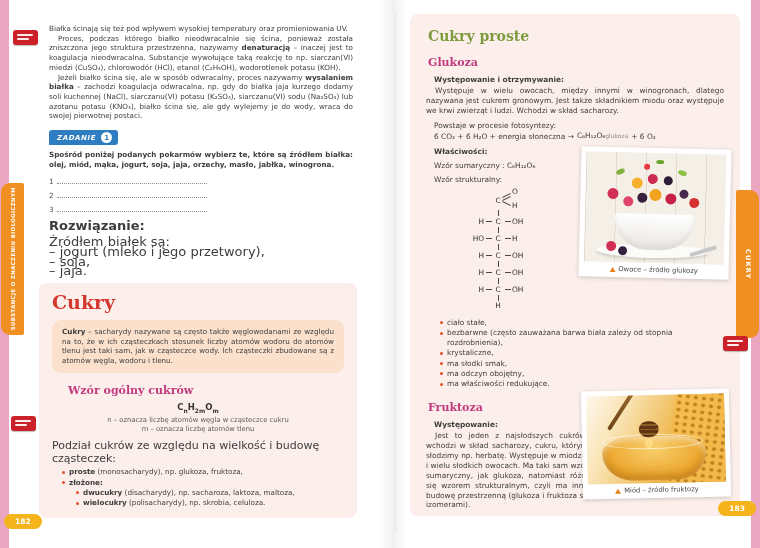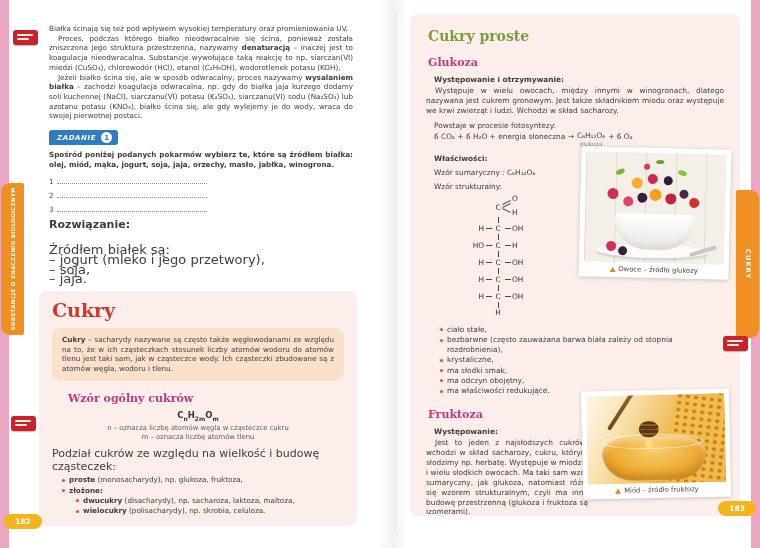--- a/index.html
+++ b/index.html
@@ -43,21 +43,21 @@
   .ind{text-indent:9px;}
 
   .zadanie-badge{margin-top:9px;display:inline-flex;align-items:center;gap:5px;
                  background:#2f7dc1;border-radius:3px 3px 3px 0;padding:2px 6px 2px 8px;}
   .z-label{color:#fff;font-style:italic;font-weight:bold;font-size:7px;letter-spacing:.6px;}
   .z-num{background:#fff;color:#2f7dc1;width:11px;height:11px;border-radius:50%;
          font-size:7px;font-weight:bold;display:flex;align-items:center;justify-content:center;}
   .task-text{font-weight:bold;font-size:7.2px;line-height:9.7px;text-align:justify;margin:5px 0 7px;}
   .ans-line{font-size:7.2px;color:#4a4a4a;margin:0 0 4px;}
   .dots{display:inline-block;width:150px;height:7px;margin-left:3px;border-bottom:1.2px dotted #8d8d8d;}
-  .sol-label{font-size:11px;font-weight:bold;margin:2px 0 14px;}
+  .sol-label{font-size:13px;font-weight:bold;margin:2px 0 4px;}
   .sol-line{font-size:13px;line-height:9.6px;margin:0;}
 
   .panel-pink{margin:7px 0 0 -10px;width:318px;background:#fcefeb;border-radius:8px;
               padding:8px 13px 10px;box-sizing:border-box;}
   .h-red{font-family:"DejaVu Serif","Liberation Serif",serif;font-weight:bold;color:#d4372e;
          font-size:19px;margin:0 0 7px;}
   .def-box{background:#fbe0cc;border-radius:9px;padding:7px 10px;font-size:7.2px;line-height:9.7px;text-align:justify;}
   .h-magenta{font-family:"DejaVu Serif","Liberation Serif",serif;font-weight:bold;color:#c23a7f;
              font-size:11px;margin:11px 16px 5px;}
   .formula-center{text-align:center;font-weight:bold;font-size:8.5px;margin:1px 0 3px;color:#333;}
@@ -73,21 +73,21 @@
   .page-right{position:absolute;left:404px;top:0;width:347px;height:548px;}
   .panel-r{position:absolute;left:6px;top:14px;width:330px;height:502px;background:#fcefeb;
            border-radius:8px;padding:14px 16px 0 16px;box-sizing:border-box;}
   .h-green{font-family:"DejaVu Serif","Liberation Serif",serif;font-weight:bold;color:#7e9b40;
            font-size:14px;margin:0 0 2px 2px;}
   .panel-r .h-magenta{margin:12px 0 4px 2px;}
   .lead{font-size:7.4px;font-weight:bold;margin:6px 0 2px 8px;}
   .rtext{font-size:7.4px;line-height:9.9px;text-align:justify;margin:0;text-indent:9px;}
   .mline{font-size:7.4px;margin:5px 0 0 8px;}
   .equation{display:flex;align-items:flex-start;gap:3px;font-size:7.4px;margin:2px 0 0 8px;}
-  .eq-prod{display:inline-flex;flex-direction:column;align-items:center;line-height:8px;}
+  .eq-prod{display:inline-flex;flex-direction:row;align-items:center;line-height:8px;}
   .eq-sub{font-size:6px;color:#8a8a8a;margin-top:0;}
   .narrow{width:162px;}
 
   
   .fischer{margin:5px 0 0 24px;width:130px;font-size:7.4px;color:#333;}
   .carbonyl{position:relative;height:21px;}
   .carbonyl .fc{position:absolute;left:43px;top:7px;width:10px;text-align:center;}
   .carbonyl .fo{position:absolute;left:62px;top:-2px;}
   .carbonyl .fh{position:absolute;left:62px;top:12px;}
   .carbonyl i{position:absolute;display:block;height:1px;width:9px;background:#4a4a4a;}

